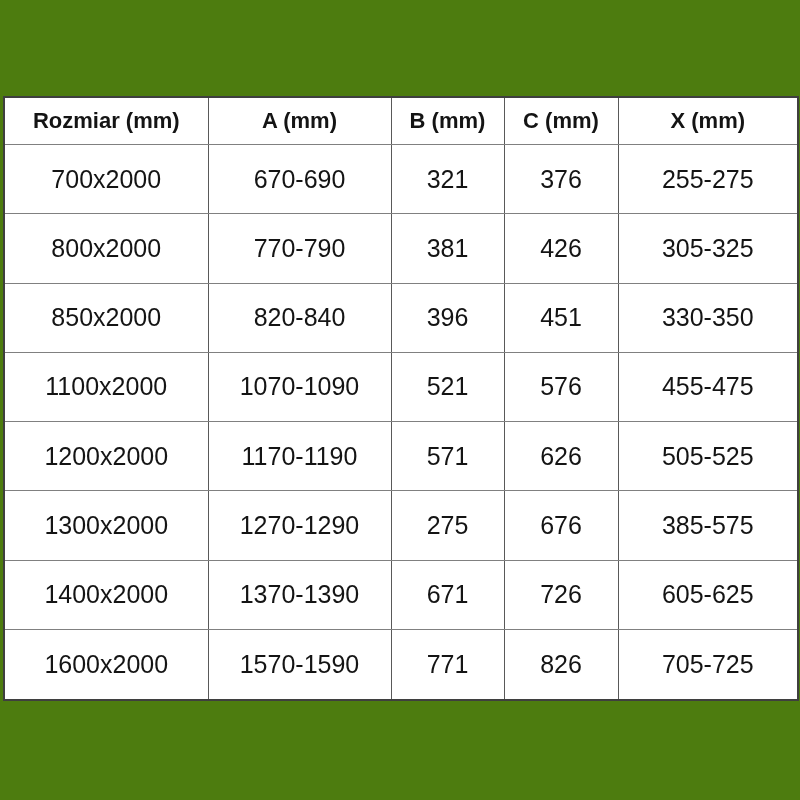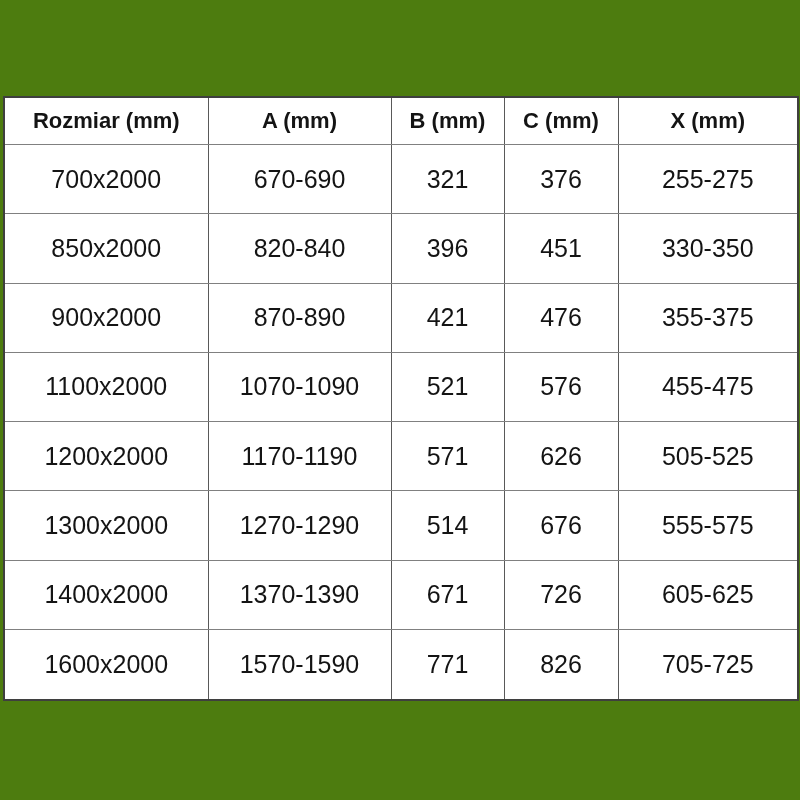--- a/index.html
+++ b/index.html
@@ -73,53 +73,53 @@
     </thead>
     <tbody>
         <tr>
           <td>700x2000</td>
           <td>670-690</td>
           <td>321</td>
           <td>376</td>
           <td>255-275</td>
         </tr>
         <tr>
+          <td>800x2000</td>
+          <td>770-790</td>
+          <td>381</td>
+          <td>426</td>
+          <td>305-325</td>
+        </tr>
+        <tr>
           <td>850x2000</td>
           <td>820-840</td>
           <td>396</td>
           <td>451</td>
           <td>330-350</td>
-        </tr>
-        <tr>
-          <td>900x2000</td>
-          <td>870-890</td>
-          <td>421</td>
-          <td>476</td>
-          <td>355-375</td>
         </tr>
         <tr>
           <td>1100x2000</td>
           <td>1070-1090</td>
           <td>521</td>
           <td>576</td>
           <td>455-475</td>
         </tr>
         <tr>
           <td>1200x2000</td>
           <td>1170-1190</td>
           <td>571</td>
           <td>626</td>
           <td>505-525</td>
         </tr>
         <tr>
           <td>1300x2000</td>
           <td>1270-1290</td>
-          <td>514</td>
+          <td>275</td>
           <td>676</td>
-          <td>555-575</td>
+          <td>385-575</td>
         </tr>
         <tr>
           <td>1400x2000</td>
           <td>1370-1390</td>
           <td>671</td>
           <td>726</td>
           <td>605-625</td>
         </tr>
         <tr>
           <td>1600x2000</td>

